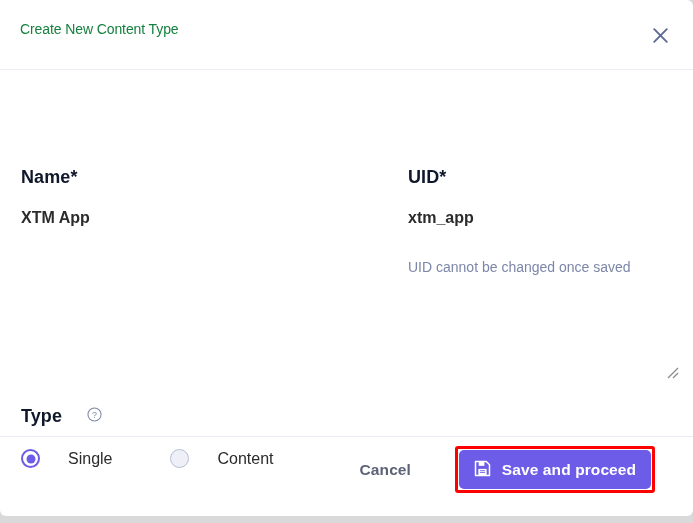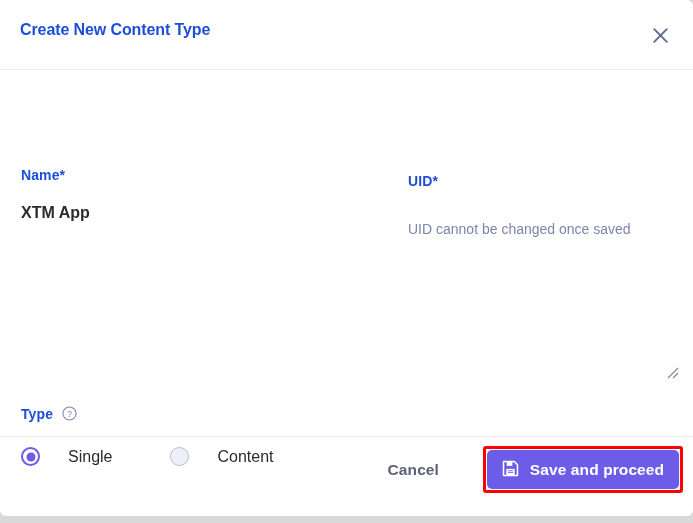--- a/index.html
+++ b/index.html
@@ -28,24 +28,24 @@
   #modal-header {
     position: relative;
     height: 70px;
     border-bottom: 1px solid #eceaf5;
     box-sizing: border-box;
   }
   #modal-title {
     position: absolute;
     left: 20px;
     top: 21px;
-    font-size: 16px;
-    font-weight: 700;
+    font-size: 14px;
+    font-weight: 400;
     letter-spacing: -0.1px;
-    color: #1d4ed8;
+    color: #15803d;
     white-space: nowrap;
   }
   #close-button {
     position: absolute;
     right: 20px;
     top: 22px;
     width: 26px;
     height: 26px;
     display: flex;
     align-items: center;
@@ -54,60 +54,60 @@
   }
   #close-button svg { display: block; }
 
   
   #modal-body {
     position: relative;
     height: 365px;
   }
 
   .field-label {
-    font-size: 14px;
-    font-weight: 700;
-    color: #1d4ed8;
+    font-size: 18px;
+    font-weight: 700;
+    color: #0f172a;
     letter-spacing: 0.1px;
   }
   .field-value {
     font-size: 16px;
     color: #2b2b2b;
     font-weight: 700;
   }
   .field-hint {
     font-size: 14px;
     color: #7c86a8;
     font-weight: 400;
   }
 
   #name-block   { position: absolute; left: 21px;  top: 97px;  width: 360px; }
-  #uid-block    { position: absolute; left: 408px; top: 103px;  width: 265px; }
+  #uid-block    { position: absolute; left: 408px; top: 97px;  width: 265px; }
   #desc-block   { position: absolute; left: 21px;  top: 209px; width: 650px; }
 
   #name-block .field-value,
   #uid-block  .field-value { margin-top: 21px; }
   #uid-block  .field-hint  { margin-top: 32px; }
   #desc-block .field-value { margin-top: 23px; }
 
   #desc-resize-handle {
     position: absolute;
     right: 14px;
     top: 295px;
     width: 14px;
     height: 14px;
     cursor: nwse-resize;
   }
 
   
   #type-group { position: absolute; left: 21px; top: 336px; }
   #type-header {
     display: flex;
-    align-items: flex-start;
-    gap: 9px;
+    align-items: center;
+    gap: 25px;
   }
   #type-help-icon { display: block; cursor: pointer; }
 
   #radio-row {
     display: flex;
     align-items: center;
     margin-top: 22px;
   }
   .radio-option {
     display: flex;
@@ -154,21 +154,21 @@
     position: absolute;
     left: 0;
     right: 0;
     top: 436px;
     height: 66px;
     border-top: 1px solid #eceaf5;
     box-sizing: border-box;
     display: flex;
     align-items: center;
     justify-content: flex-end;
-    padding-right: 10px;
+    padding-right: 38px;
   }
   #cancel-button {
     font-size: 15.5px;
     font-weight: 700;
     color: #5d6277;
     letter-spacing: 0.1px;
     cursor: pointer;
     background: none;
     border: none;
     padding: 0;
@@ -223,20 +223,21 @@
 
   <div id="modal-body">
 
     <div id="name-block">
       <div class="field-label">Name*</div>
       <div class="field-value">XTM App</div>
     </div>
 
     <div id="uid-block">
       <div class="field-label">UID*</div>
+      <div class="field-value">xtm_app</div>
       <div class="field-hint">UID cannot be changed once saved</div>
     </div>
 
 
     <div id="desc-resize-handle">
       <svg width="14" height="14" viewBox="0 0 14 14" aria-hidden="true">
         <path d="M13 3 L3 13 M13 8 L8 13" stroke="#8a8a8a" stroke-width="1.3" fill="none"></path>
       </svg>
     </div>
 

